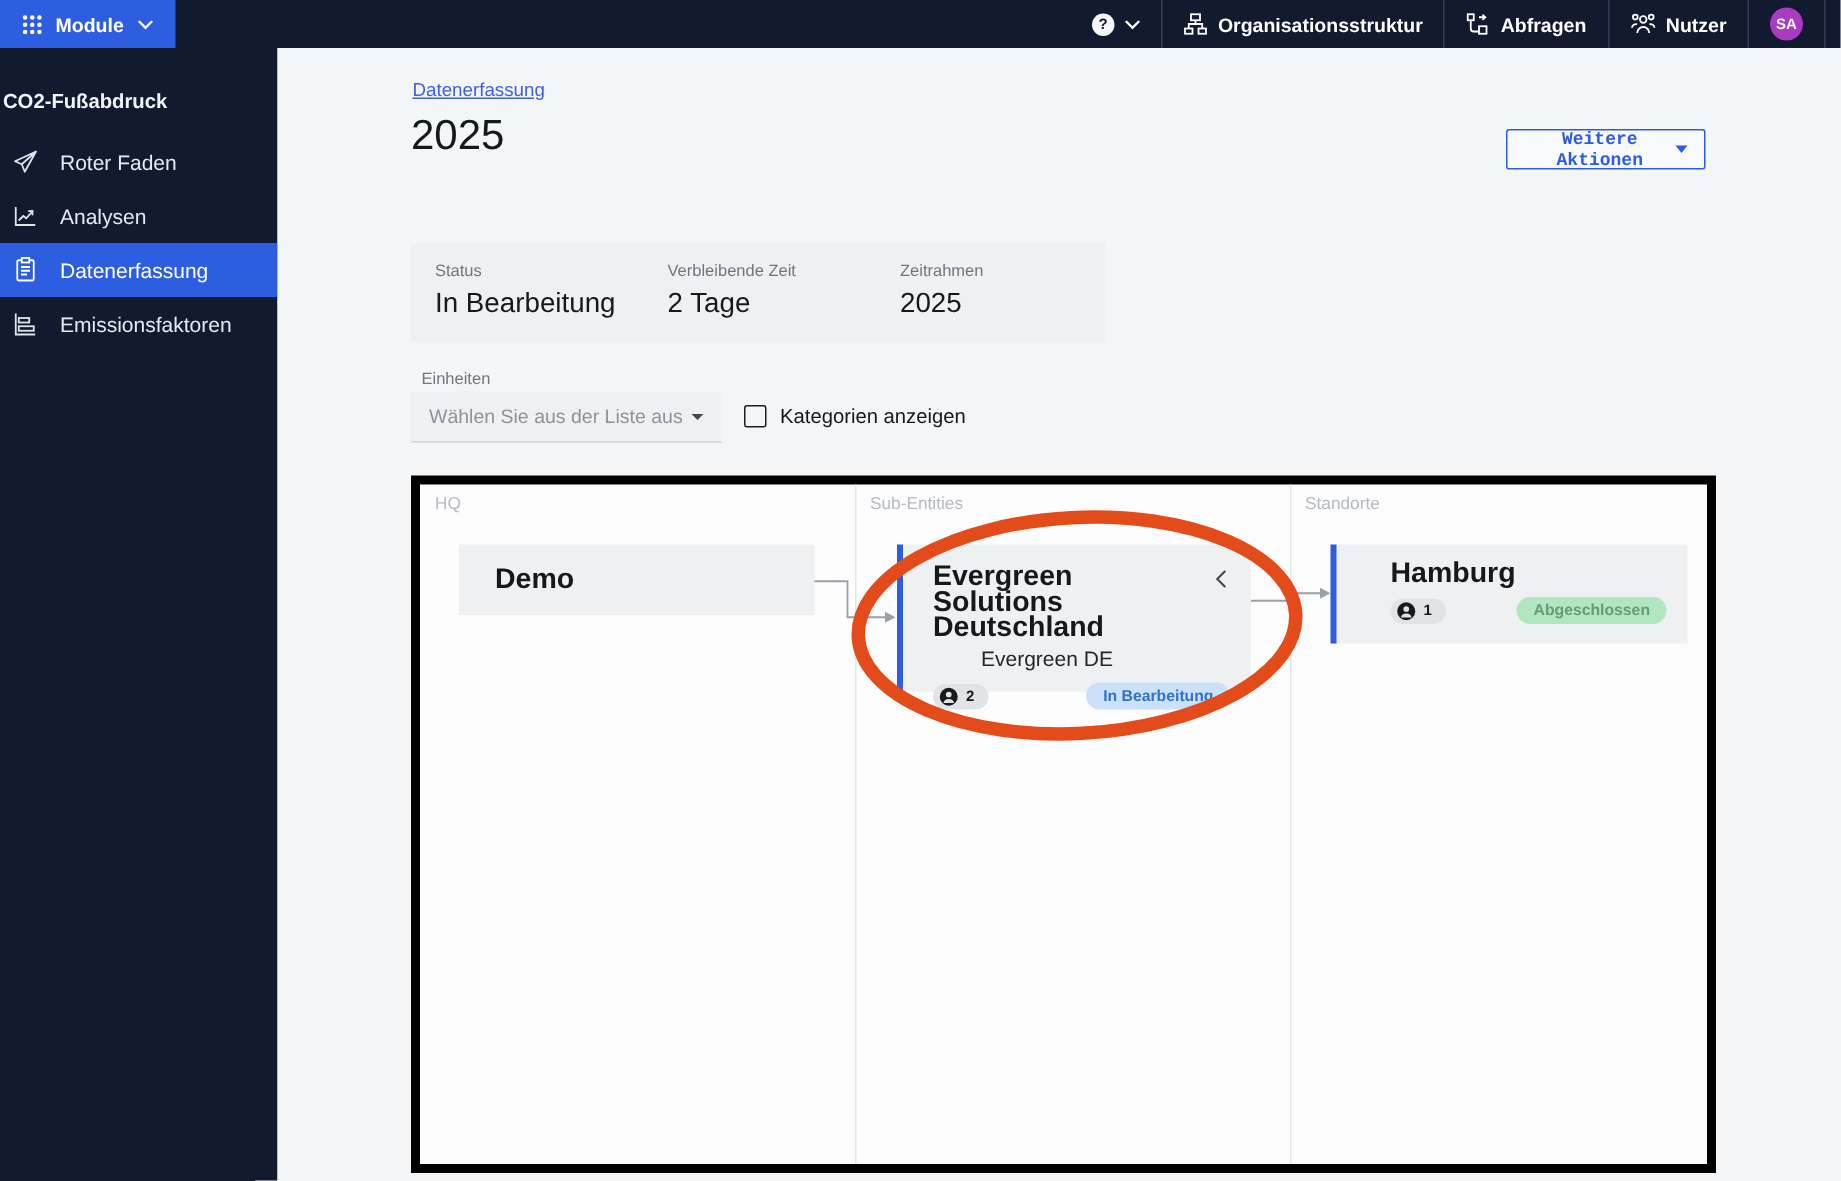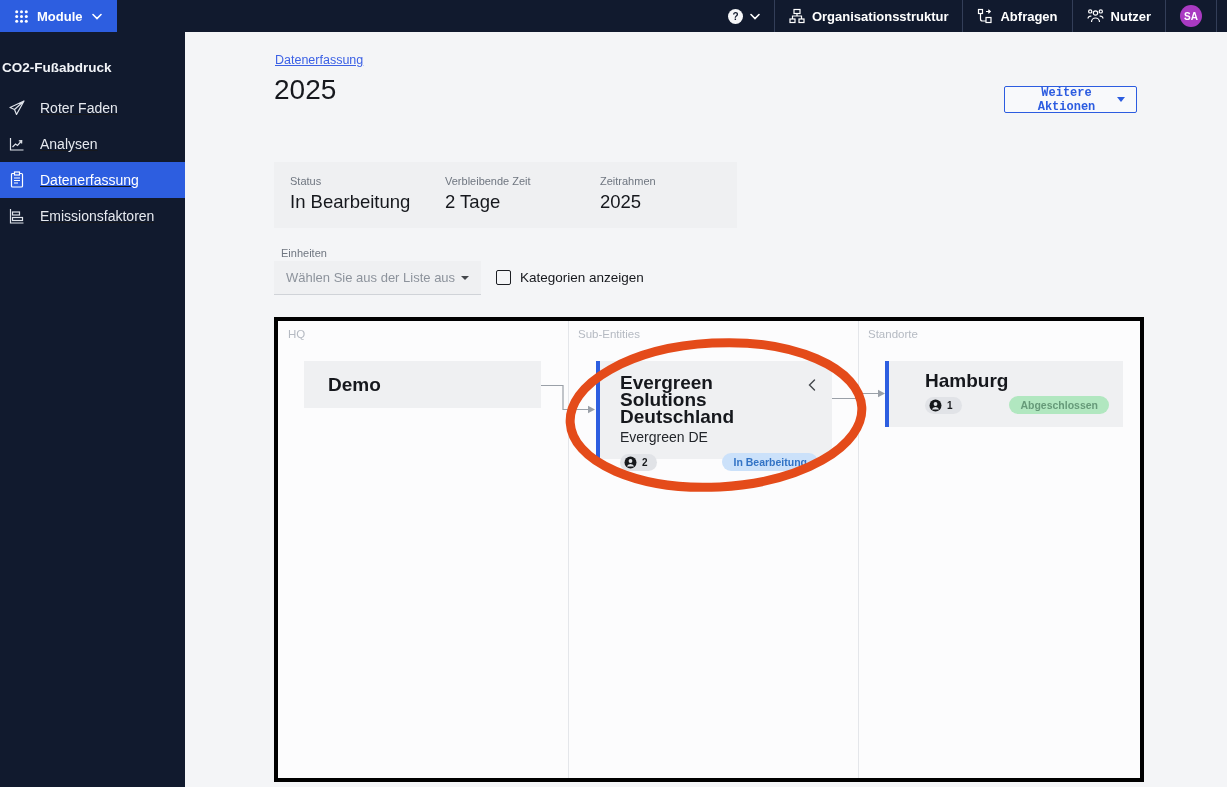--- a/index.html
+++ b/index.html
@@ -13,21 +13,21 @@
   .module-btn { display:flex; align-items:center; gap:9px; background:#2d5ee0; border:none; color:#fff; padding:0 15px; font-family:inherit; font-size:13px; font-weight:bold; cursor:pointer; }
   .spacer { flex:1; }
   .nav-group { display:flex; align-items:center; gap:7px; padding:0 14px; color:#fff; font-size:13px; font-weight:bold; background:none; border:none; font-family:inherit; cursor:pointer; }
   .nav-divider { width:1px; background:#333e58; margin:0; }
   .help-circle { width:15px; height:15px; border-radius:50%; background:#f5f6f8; color:#111a2e; font-size:10px; font-weight:bold; display:flex; align-items:center; justify-content:center; }
   .avatar { width:22px; height:22px; border-radius:50%; background:#a93ac2; color:#fff; font-size:10px; font-weight:bold; display:flex; align-items:center; justify-content:center; align-self:center; margin:0 14px; }
 
   
   .sidebar { position:absolute; left:0; top:32px; width:185px; height:755px; background:#111a2e; }
   .side-title { color:#f2f4f8; font-size:13.5px; font-weight:bold; margin-top:28px; padding-left:2px; }
-  .side-list { margin-top:15px;text-decoration:underline; }
+  .side-list { margin-top:15px; }
   .side-item { height:36px; display:flex; align-items:center; gap:14px; padding-left:8px; color:#e6e9ef; font-size:14px; cursor:pointer; }
   .side-item.active { background:#2d5ee0; color:#ffffff; }
   .side-item svg { flex:0 0 auto; }
 
   
   .main { position:absolute; left:185px; top:32px; width:1042px; height:755px; background:#f4f5f7; }
   .breadcrumb { position:absolute; left:90px; top:21px; font-size:12.5px; color:#3c61e5; text-decoration:underline; cursor:pointer; }
   .page-title { position:absolute; left:89px; top:42px; font-size:28px; font-weight:500; color:#16181d; }
   .actions-btn { position:absolute; left:819px; top:54px; width:133px; height:27px; background:#f8f9fb; border:1px solid #2c5ce0; border-radius:2px; color:#2c5ce0; font-family:Liberation Mono, monospace; font-size:12px; font-weight:bold; display:flex; align-items:center; justify-content:space-between; padding:0 11px; cursor:pointer; }
   .caret-down { width:0; height:0; border-left:4.5px solid transparent; border-right:4.5px solid transparent; border-top:5px solid #2c5ce0; }
@@ -38,29 +38,29 @@
   .stat-label { font-size:11px; color:#6f7680; }
   .stat-value { font-size:18.5px; font-weight:500; color:#16181d; margin-top:4px; white-space:nowrap; }
 
   .units-label { position:absolute; left:96px; top:215px; font-size:11px; color:#6f7680; }
   .units-select { position:absolute; left:89px; top:229px; width:207px; height:34px; background:#eff0f2; border:none; border-bottom:1px solid #d0d3d8; display:flex; align-items:center; justify-content:space-between; padding:0 12px; font-size:13px; color:#8d939c; cursor:pointer; }
   .sel-caret { width:0; height:0; border-left:4px solid transparent; border-right:4px solid transparent; border-top:4.5px solid #44474c; }
   .checkbox { position:absolute; left:311px; top:238px; width:15px; height:15px; border:1.6px solid #1c1e23; border-radius:2px; background:transparent; cursor:pointer; }
   .checkbox-label { position:absolute; left:335px; top:238px; font-size:13.5px; color:#16181d; }
 
   
-  .chart { position:absolute; left:89px; top:285px; width:870px; height:465px; background:#fcfcfd; border:4px solid #000000; }
+  .chart { position:absolute; left:89px; top:285px; width:870px; height:465px; background:#fcfcfd; border:6px solid #000000; }
   .col-divider { position:absolute; top:0; bottom:0; width:1px; background:#e4e6ea; }
   .col-header { position:absolute; top:7px; font-size:11.5px; color:#b5bac2; }
   .overlay { position:absolute; left:0; top:0; pointer-events:none; }
 
   .node { position:absolute; background:#eff0f2; cursor:pointer; }
   .node.bordered { border-left:4px solid #2d5ee0; }
   .node-title { font-size:19px; font-weight:bold; color:#16181d; line-height:17px; }
-  .node-sub { font-size:14px; color:#23262b; margin-top:4px; }
+  .node-sub { font-size:14px; color:#23262b; margin-top:4px;margin-left:32px; }
   .node-demo { left:26px; top:40px; width:237px; height:47px; display:flex; align-items:center; padding-left:24px; }
   .node-evergreen { left:318px; top:40px; width:236px; height:98px; padding:13px 14px 12px 20px; }
   .node-evergreen .node-title { width:165px; }
   .node-hamburg { left:607px; top:40px; width:238px; height:66px; padding:11px 14px 10px 36px; }
   .chev-left { position:absolute; right:16px; top:16px; cursor:pointer; }
   .pill-row { display:flex; align-items:center; justify-content:space-between; margin-top:8px; }
   .pill-row.tight { margin-top:7px; }
   .user-pill { display:inline-flex; align-items:center; gap:5px; background:#e1e3e7; border-radius:9px; padding:2px 9px 2px 4px; }
   .user-count { font-size:10px; font-weight:bold; color:#17191c; }
   .badge { font-size:10.5px; font-weight:bold; padding:3px 11px; border-radius:10px; white-space:nowrap; }

